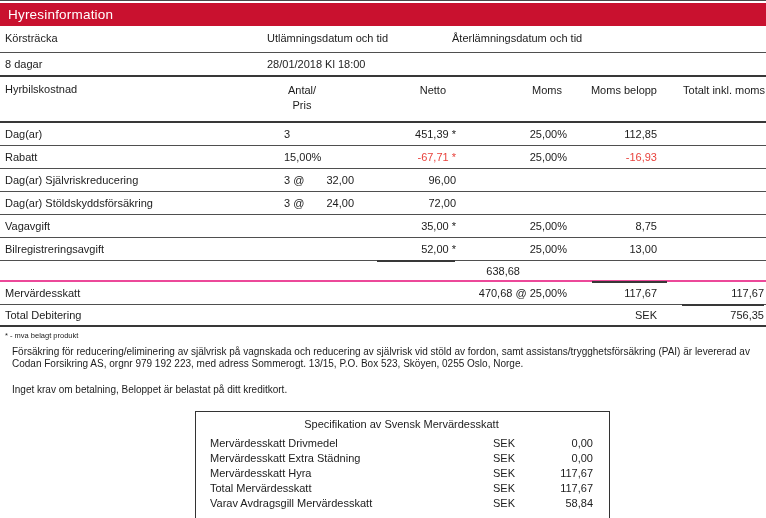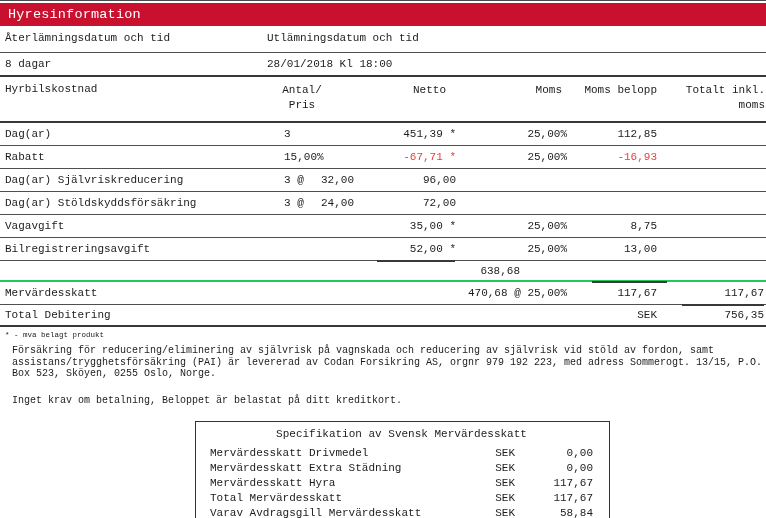--- a/index.html
+++ b/index.html
@@ -1,18 +1,18 @@
 <!DOCTYPE html>
 <html><head>
 <meta charset="utf-8">
 <style>
   html,body{margin:0;padding:0;background:#fff;}
   .page{
     width:766px;height:518px;background:#fff;overflow:hidden;
-    font-family:Liberation Mono, monospace;
+    font-family:Liberation Sans, sans-serif;
     color:#1c1c1c;font-size:11px;position:relative;box-sizing:border-box;
   }
   .hairline{border-top:1px solid #4a4a4a;height:0;margin-bottom:2px;}
   .title-bar{background:#c9112f;color:#ffffff;height:23px;line-height:23px;
     padding-left:8px;font-size:13.5px;letter-spacing:.2px;}
   
   .summary-row{display:grid;grid-template-columns:262px 185px 1fr;}
   .summary-row > div{padding-left:5px;}
   .summary-head{padding-top:6px;height:20px;border-bottom:1px solid #4f4f4f;}
   .summary-vals{height:22px;line-height:22px;border-bottom:2px solid #383838;}
@@ -30,21 +30,21 @@
   .c-label{padding-left:5px;}
   .c-antal{display:flex;}
   .c-antal .qty{padding-left:12px;}
   .c-antal .price{margin-left:auto;padding-right:6px;}
   .c-netto,.c-moms,.c-belopp,.c-totalt{text-align:right;}
   .c-netto{padding-right:4px;}
   .c-belopp{padding-right:0;}
   .c-totalt{padding-right:2px;}
   .c-span2{grid-column:3 / span 2;text-align:right;}
   .neg{color:#e8423c;}
-  .ct-subtotal{height:19px;border-bottom:2px solid #22c55e;position:relative;gap:32px;}
+  .ct-subtotal{height:19px;border-bottom:2px solid #ec4899;position:relative;gap:32px;}
   .ct-vat{height:22px;border-bottom:1px solid #4f4f4f;position:relative;}
   .ct-total{height:20px;border-bottom:2px solid #383838;position:relative;}
   .sum-seg{position:absolute;top:-1px;height:0;border-top:2px solid #383838;}
   .seg-netto{left:377px;width:78px;}
   .seg-belopp{left:592px;width:75px;}
   .seg-totalt{left:682px;width:82px;}
   
   .footnote{font-size:7.5px;padding:4px 0 0 5px;color:#222;}
   .note{margin:8px;padding-left:4px;font-size:10px;line-height:11.5px;width:758px;}
   .note-insurance{margin-top:6px;}
@@ -62,22 +62,23 @@
 <div class="page">
 
   <div class="hairline"></div>
 
   <div class="title-bar">
     <span>Hyresinformation</span>
   </div>
 
   <div>
     <div class="summary-row summary-head">
+      <div>Körsträcka</div>
+      <div>Utlämningsdatum och tid</div>
       <div>Återlämningsdatum och tid</div>
-      <div>Utlämningsdatum och tid</div>
     </div>
     <div class="summary-row summary-vals">
       <div>8 dagar</div>
       <div>28/01/2018 Kl 18:00</div>
     </div>
   </div>
 
   <div class="cost-table">
 
     <div class="ct-grid ct-head">

